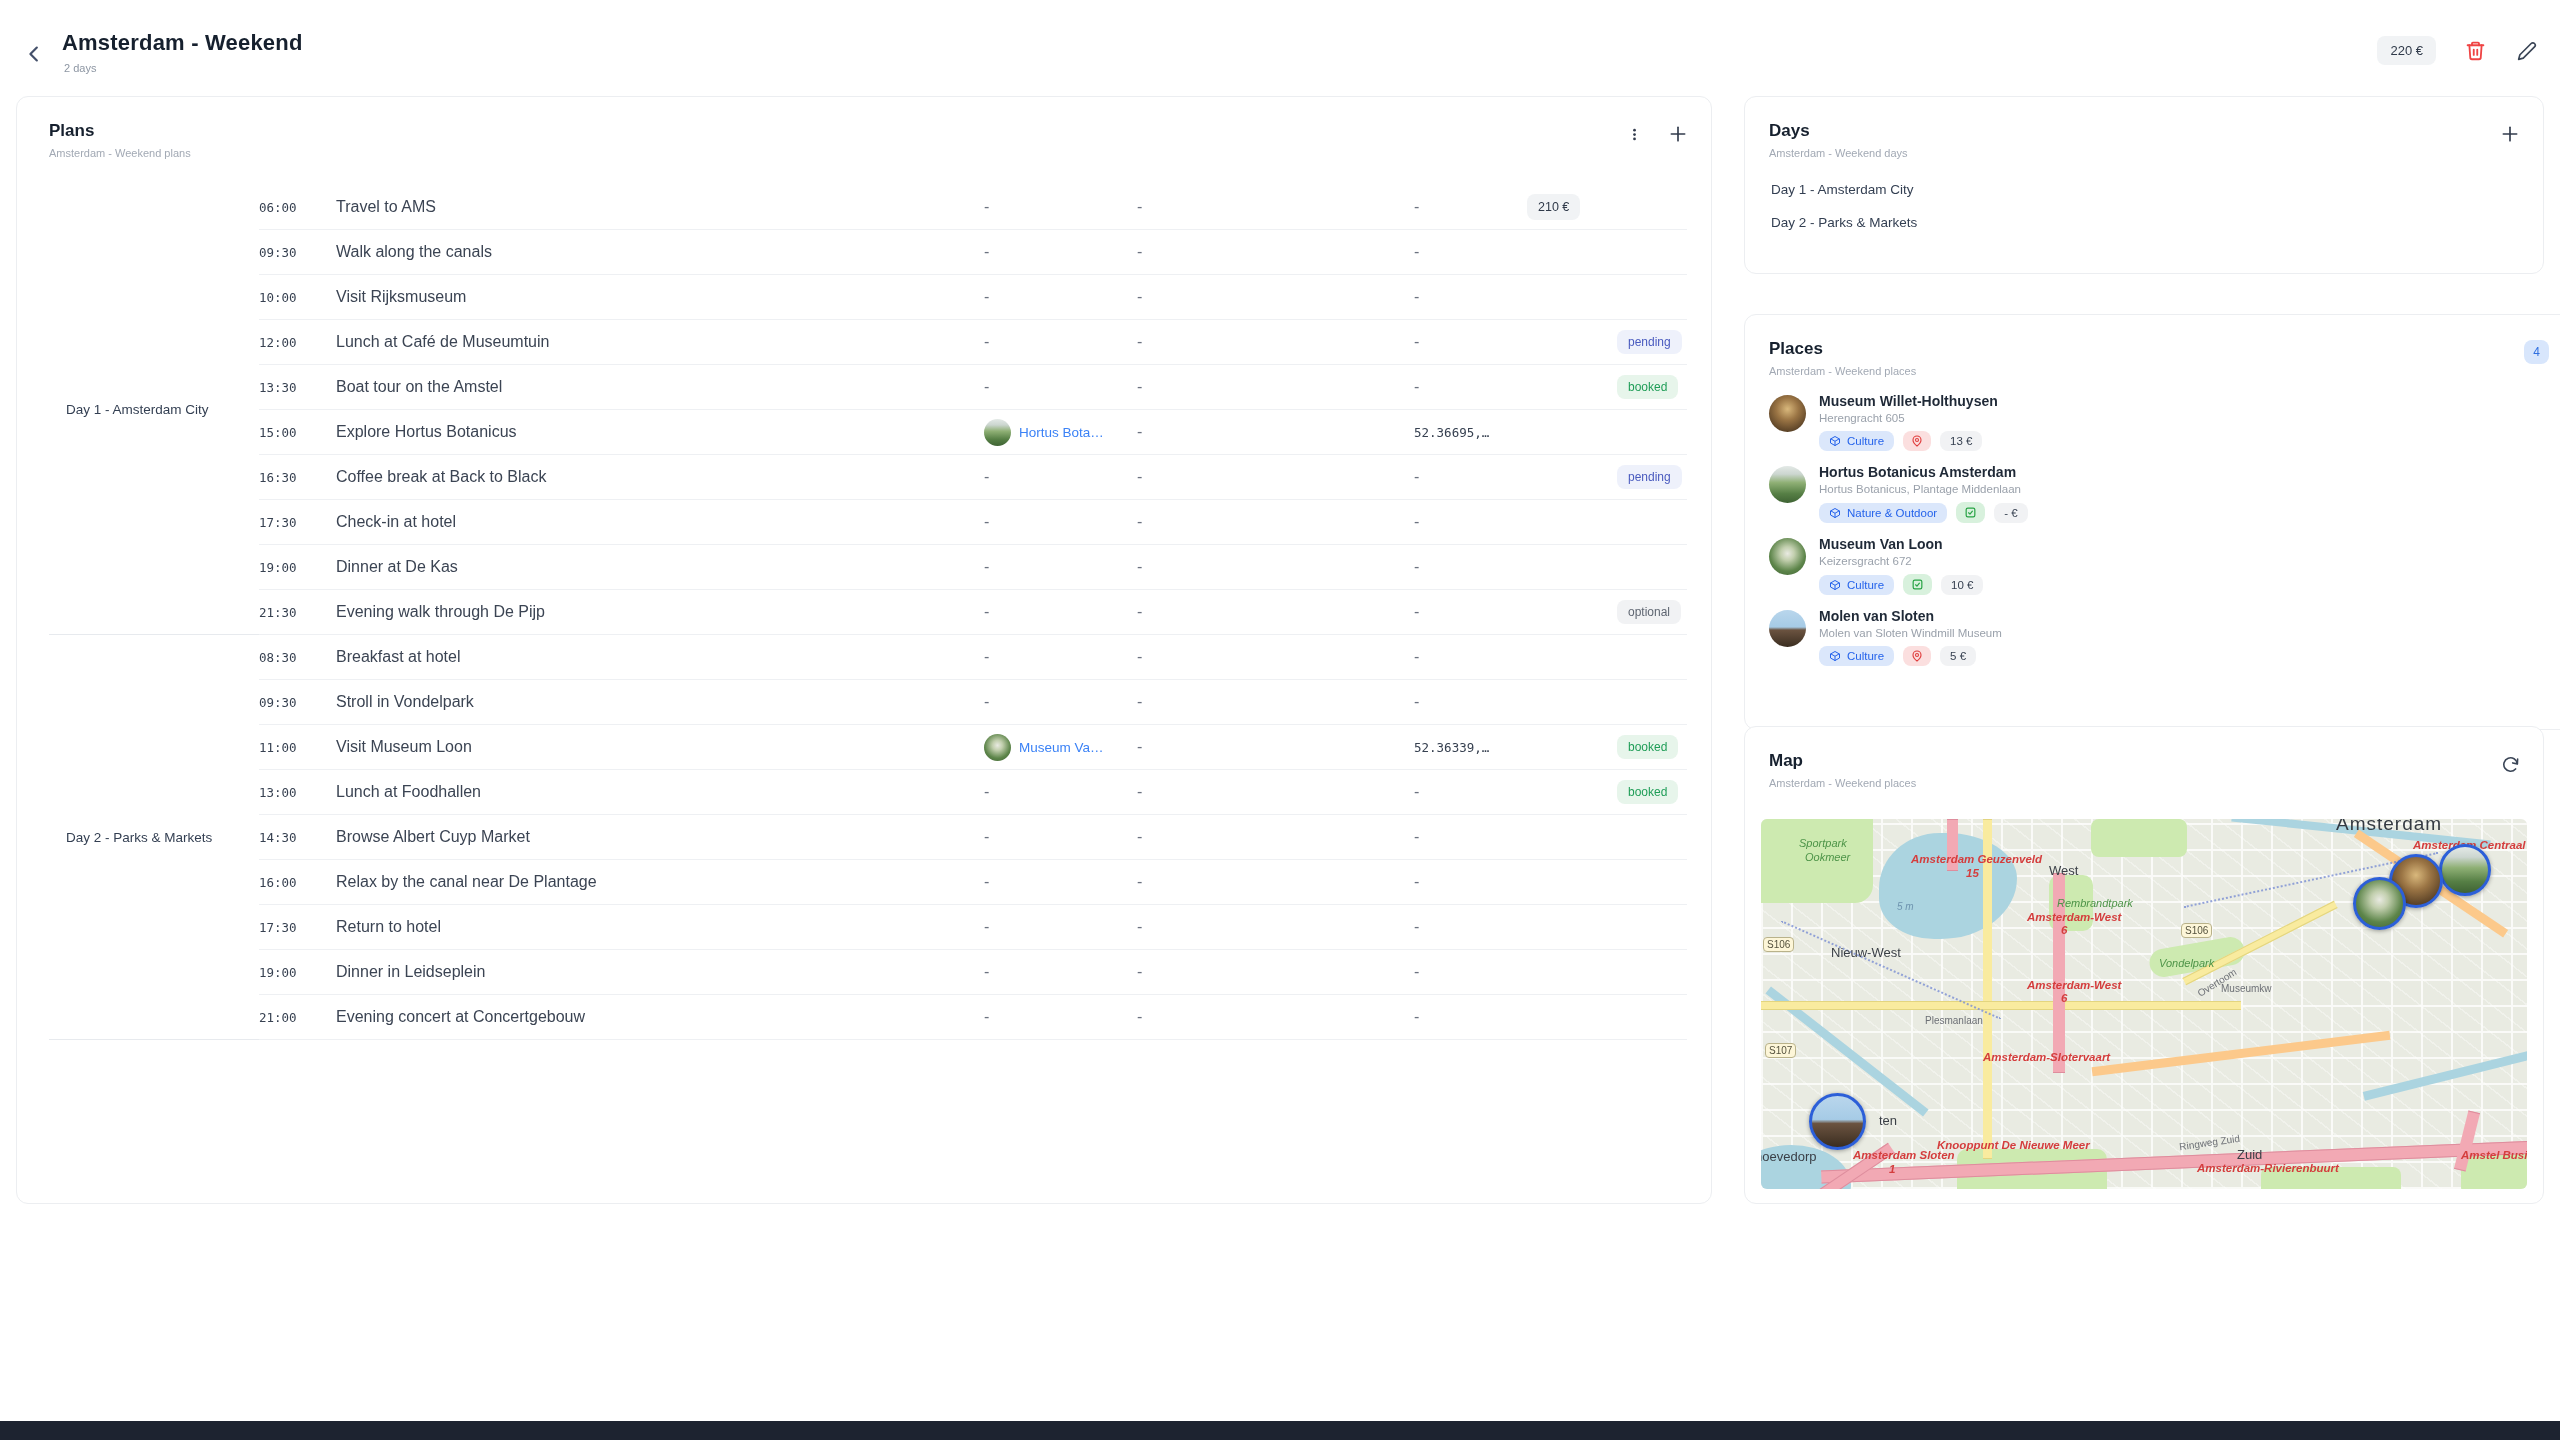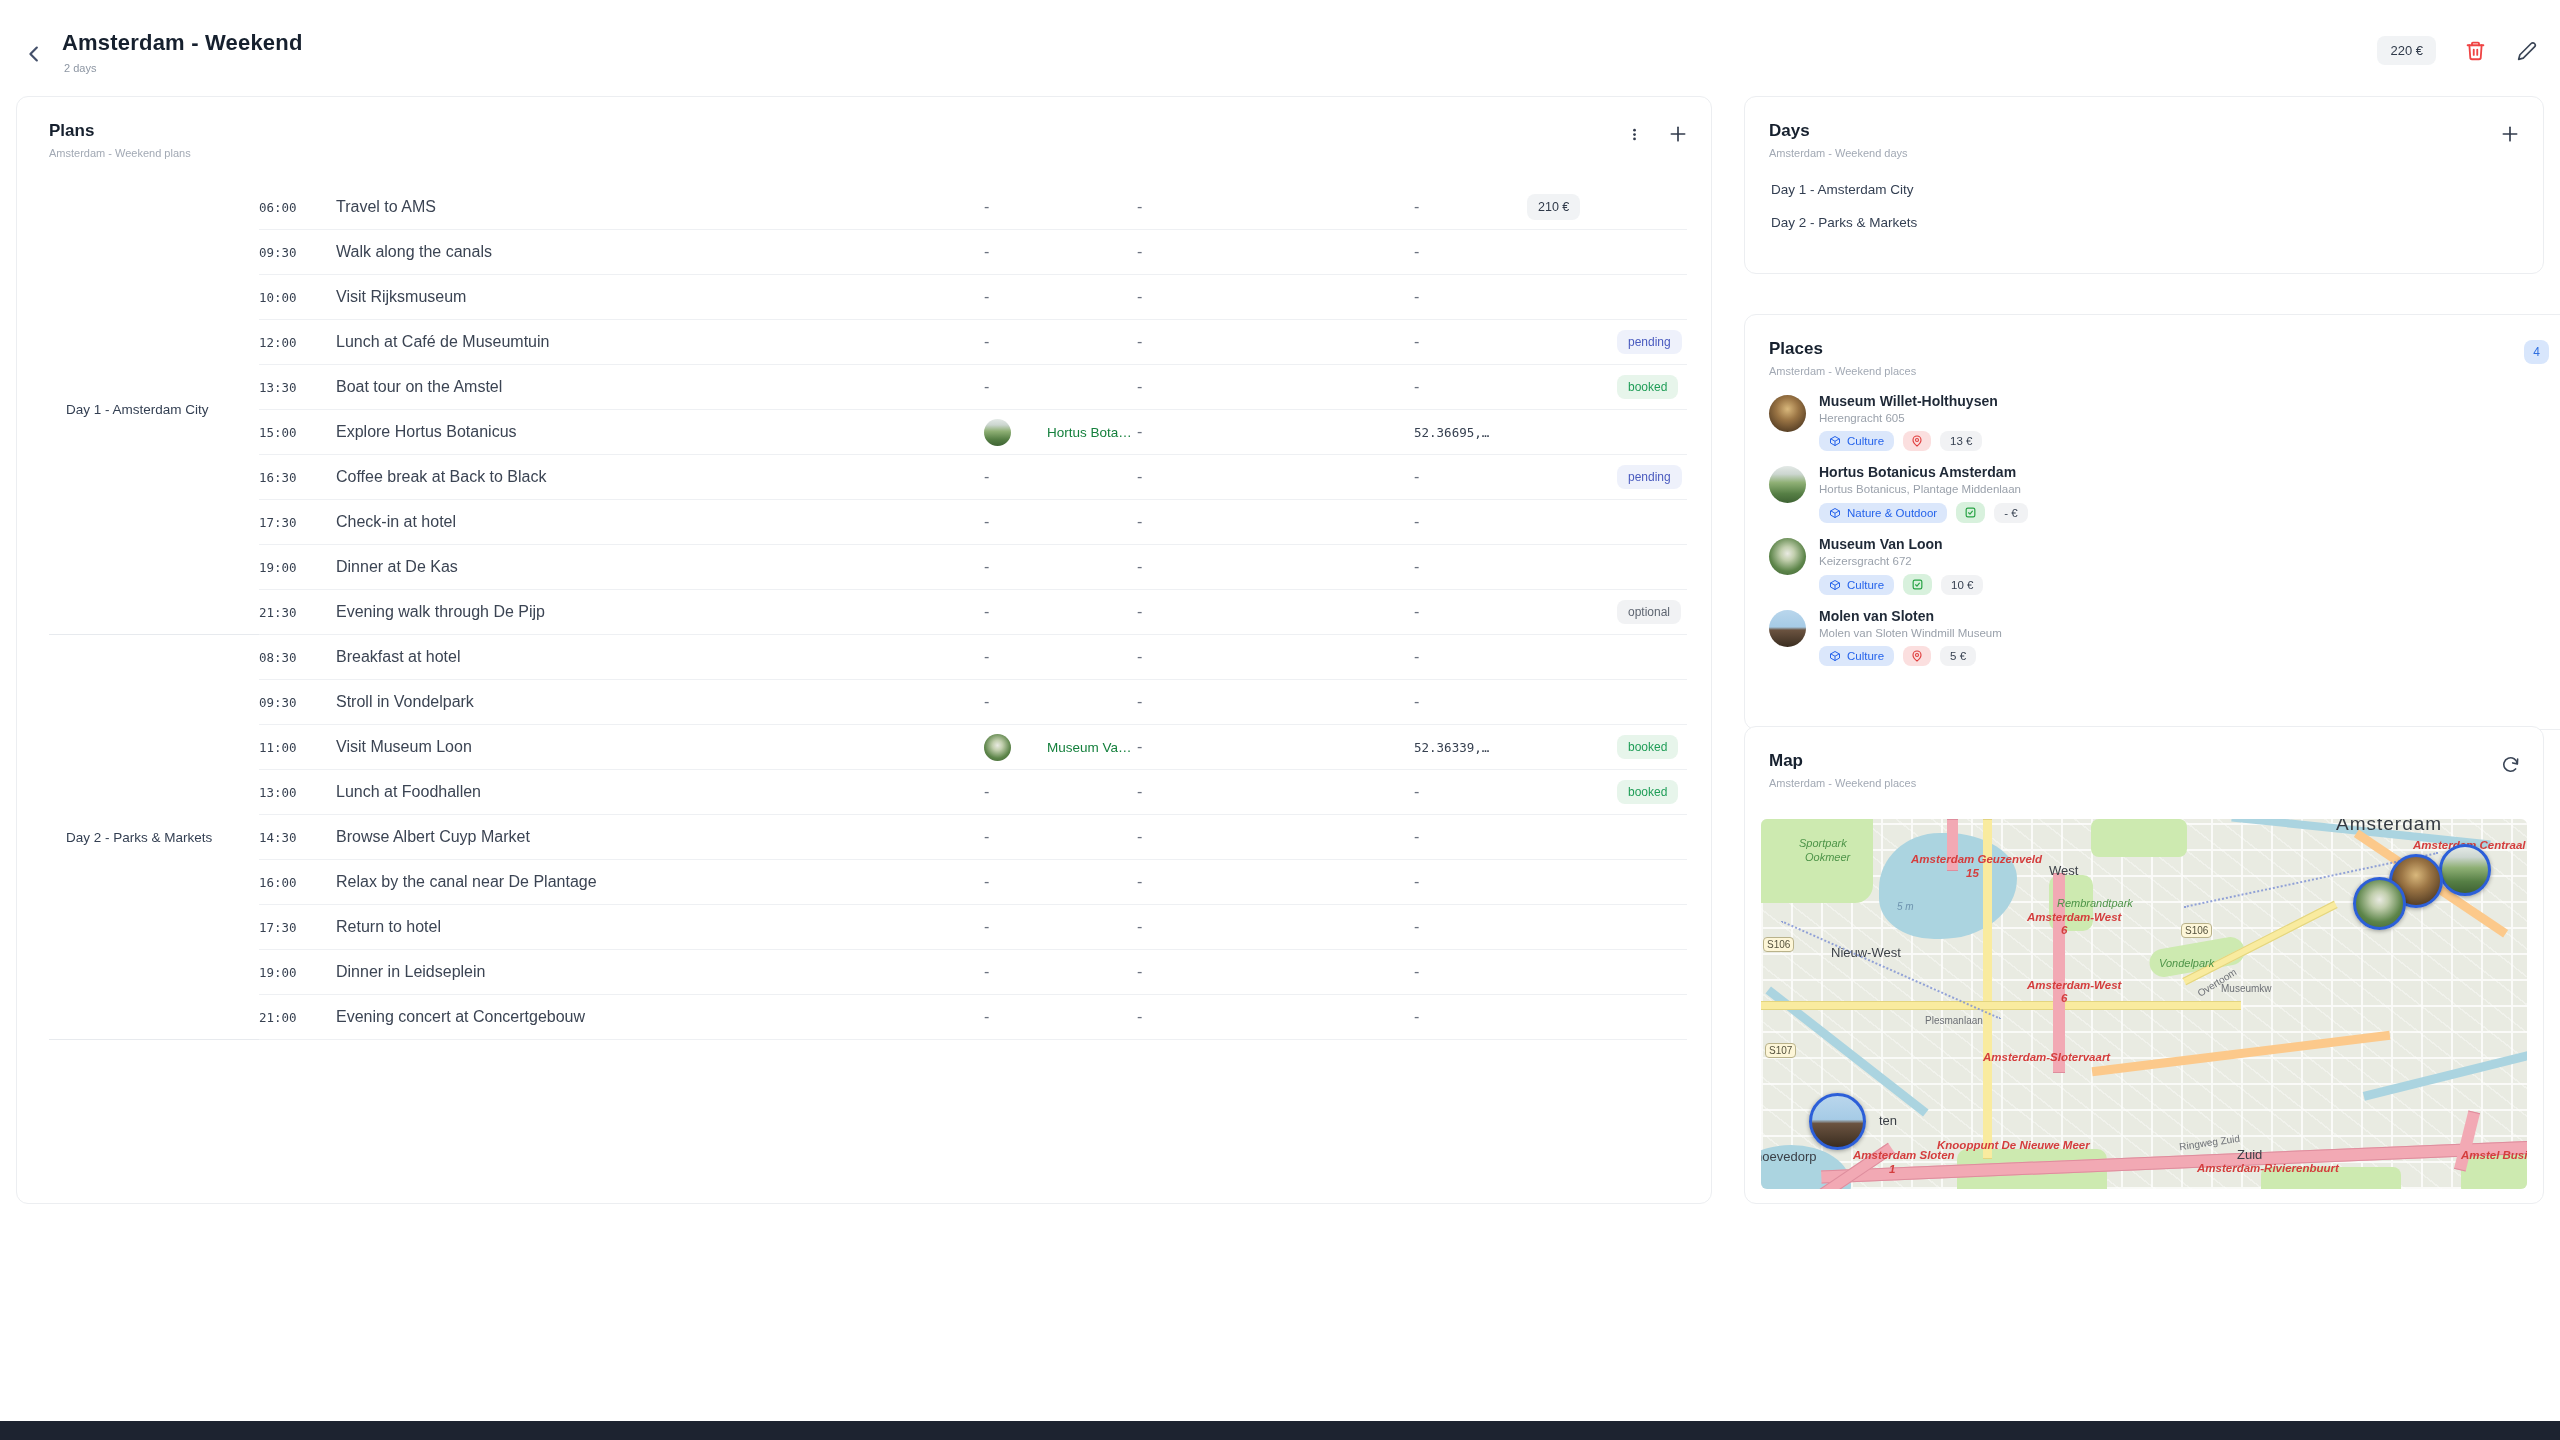--- a/index.html
+++ b/index.html
@@ -38,21 +38,21 @@
   .pad1 { padding-left:17px; }
   .time-cell { font-family:"DejaVu Sans Mono","Liberation Mono",monospace; font-size:12.5px; color:#374151; }
   .dash { color:#6b7280; }
   .latlng { font-family:"DejaVu Sans Mono","Liberation Mono",monospace; font-size:12.5px; color:#374151; }
   .price-badge { background:#f1f3f5; border-radius:8px; padding:6px 11px; font-size:12.5px; color:#303a4a; }
   .status-badge { border-radius:8px; padding:5px 11px; font-size:12px; }
   .st-pending { background:#eef1fb; color:#4a5bbf; }
   .st-booked  { background:#e7f5eb; color:#1f9d57; }
   .st-optional{ background:#f1f2f4; color:#5f6672; }
   .place-chip { display:flex; align-items:center; gap:8px; min-width:0; }
-  .place-chip .nm { font-size:13.5px; color:#15803d; white-space:nowrap; overflow:hidden; max-width:96px;margin-left:28px; }
+  .place-chip .nm { font-size:13.5px; color:#3b82f6; white-space:nowrap; overflow:hidden; max-width:96px; }
   .pthumb { width:27px; height:27px; border-radius:50%; flex:0 0 27px; }
 
   
   .thumb-willet { background:radial-gradient(circle at 50% 38%, #d9b87c 0%, #9a7444 38%, #5d4428 75%, #3c2c18 100%); }
   .thumb-hortus { background:linear-gradient(180deg,#e3e9e6 0%,#ccd6d0 22%,#8fb075 45%,#567f45 75%,#3f6334 100%); }
   .thumb-vanloon{ background:radial-gradient(circle at 50% 42%, #e9eae2 0%, #c2cfae 24%, #5d854a 62%, #3c5e31 100%); }
   .thumb-molen  { background:linear-gradient(180deg,#b9d6ec 0%,#a6cbe6 46%,#6b5340 54%,#463télé 100%); }
   .thumb-molen  { background:linear-gradient(180deg,#b9d6ec 0%,#a6cbe6 46%,#6b5340 54%,#3a2d20 100%); }
 
   

